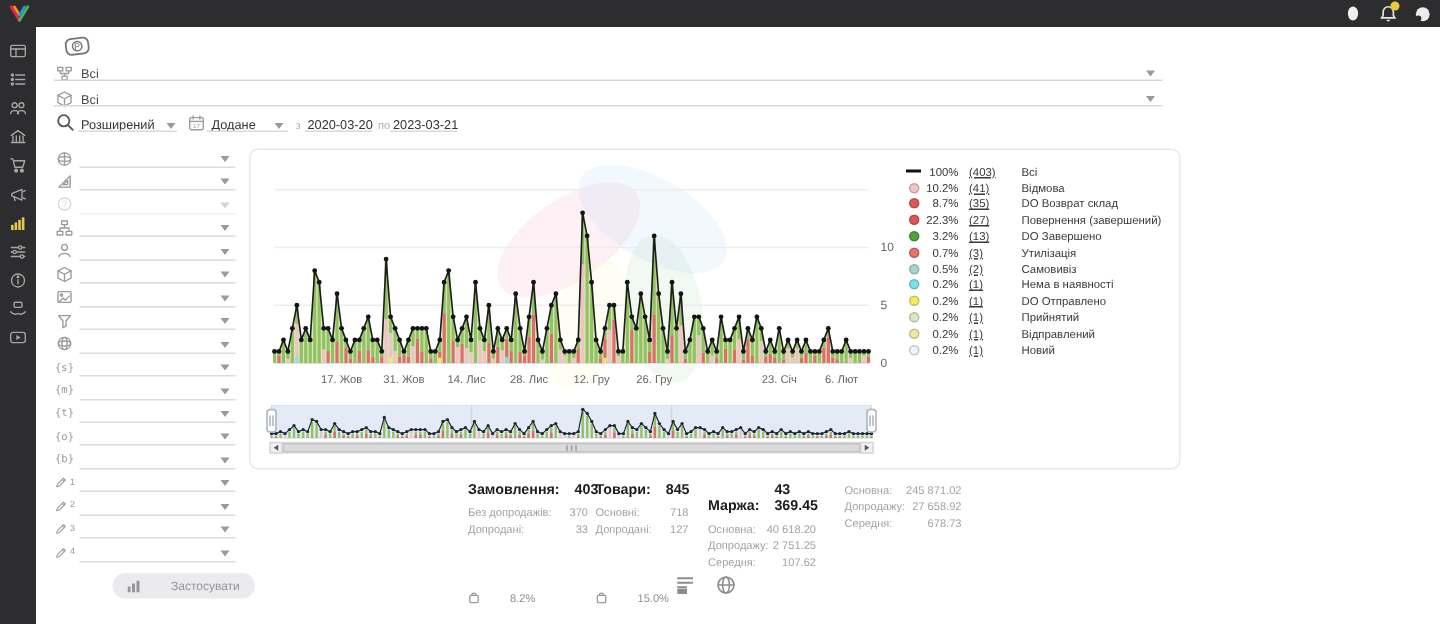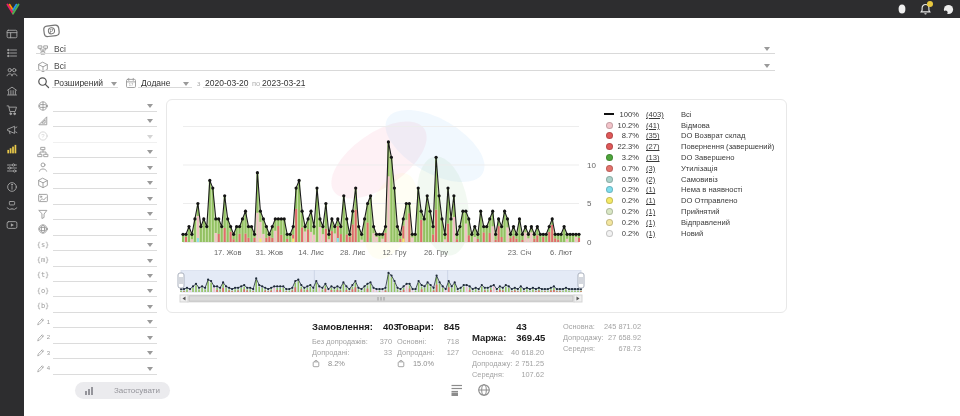--- a/index.html
+++ b/index.html
@@ -48,21 +48,21 @@
   .lg-pct { width:25px; text-align:right; margin-right:7px; }
   .lg-cnt { width:25px; text-align:left; margin-right:10px;text-decoration:underline; }
   .lg-lbl { flex:1; white-space:nowrap; }
 
   
   .stats { position:absolute; left:0; top:321px; width:960px; height:60px; }
   .stat-col { position:absolute; top:0; }
   .stat-head { display:flex; justify-content:space-between; font-size:9.5px; font-weight:bold; color:#1c1c1c; margin-bottom:4px;align-items:flex-end; }
   .stat-head .v { margin-left:10px; }
   .stat-row { display:flex; justify-content:space-between; font-size:7.4px; color:#a3a3a3; line-height:11px; }
-  .stat-badge { display:flex; align-items:center; gap:8px; font-size:7.4px; color:#8f8f8f; line-height:11px; }
+  .stat-badge { display:flex; align-items:center; gap:20px; font-size:7.4px; color:#8f8f8f; line-height:11px;margin-top:35px; }
 
   .bottom-icons { position:absolute; left:450px; top:383px; display:flex; gap:13px; }
   .bottom-icons .bic { width:14px; height:14px; cursor:pointer; }
 </style>
 </head>
 <body>
 
 <div class="app">
 
   <div class="topbar">

